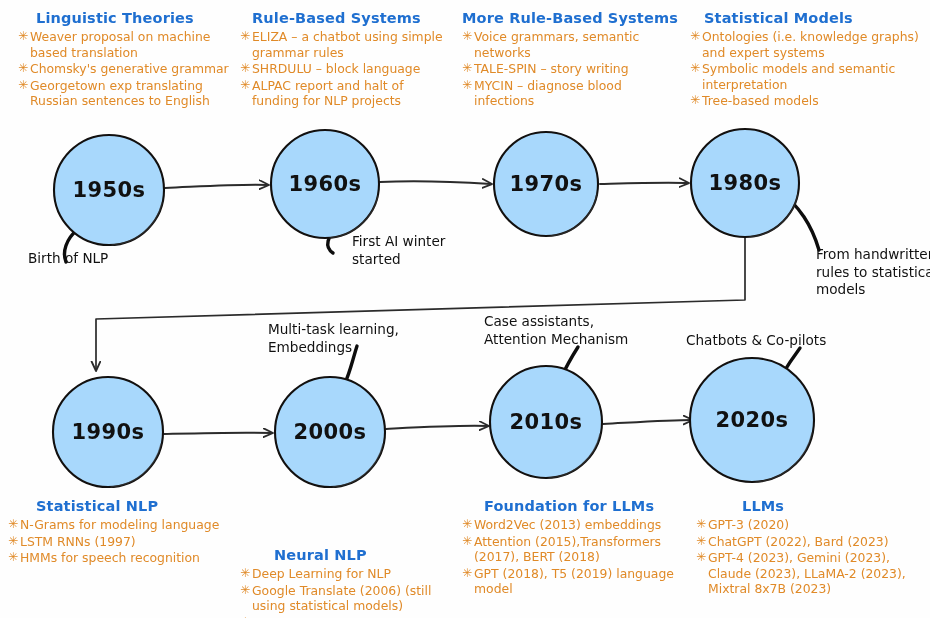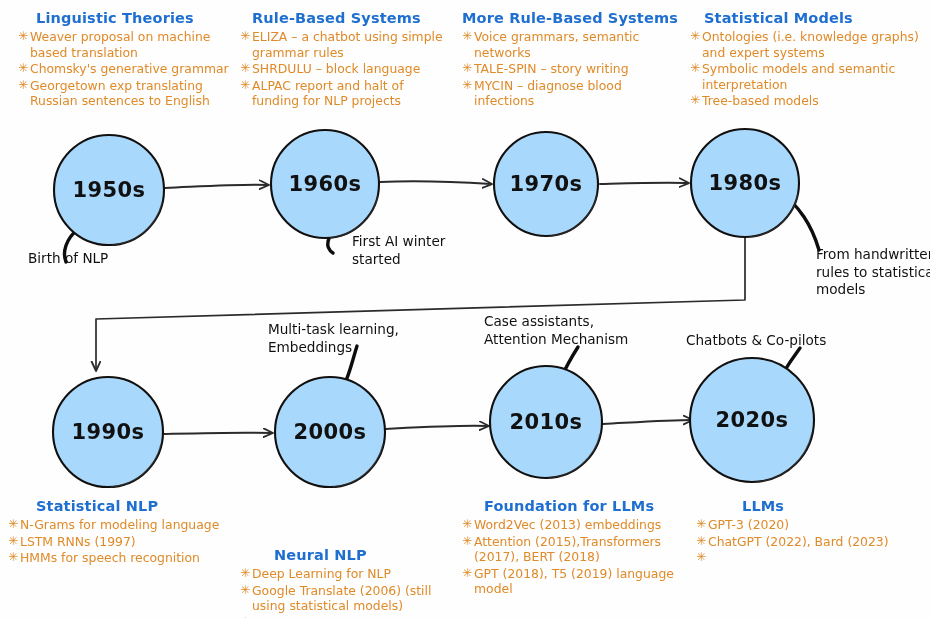--- a/index.html
+++ b/index.html
@@ -291,21 +291,21 @@
       <li><span class="star">✳</span><span>Attention (2015),Transformers (2017), BERT (2018)</span></li>
       <li><span class="star">✳</span><span>GPT (2018), T5 (2019) language model</span></li>
     </ul>
   </div>
 
   <div class="block" id="block-bot-3">
     <div class="block-heading">LLMs</div>
     <ul class="bullet-list">
       <li><span class="star">✳</span><span>GPT-3 (2020)</span></li>
       <li><span class="star">✳</span><span>ChatGPT (2022), Bard (2023)</span></li>
-      <li><span class="star">✳</span></li>
+      <li><span class="star">✳</span><span>GPT-4 (2023), Gemini (2023), Claude (2023), LLaMA-2 (2023), Mixtral 8x7B (2023)</span></li>
     </ul>
   </div>
 
   <div class="annot" id="annot-birth-nlp">Birth of NLP</div>
   <div class="annot" id="annot-ai-winter">First AI winter
 started</div>
   <div class="annot" id="annot-handwritten">From handwritten
 rules to statistical
 models</div>
   <div class="annot" id="annot-multitask">Multi-task learning,

